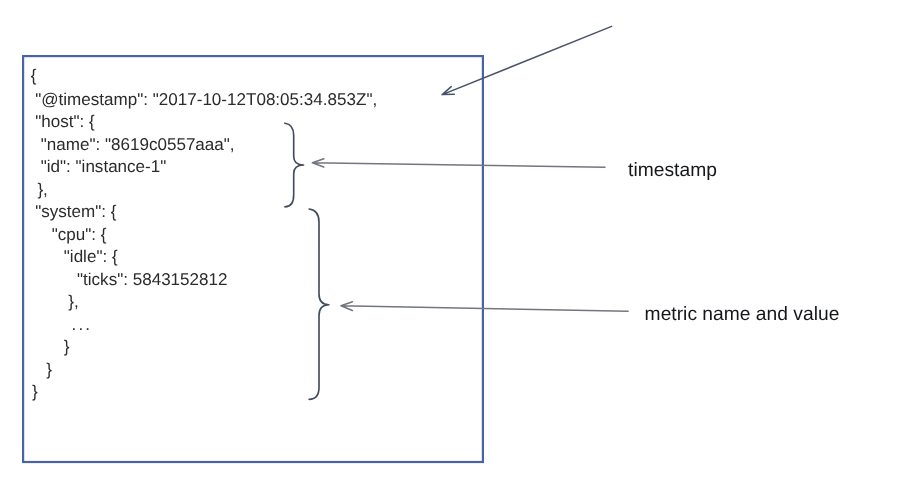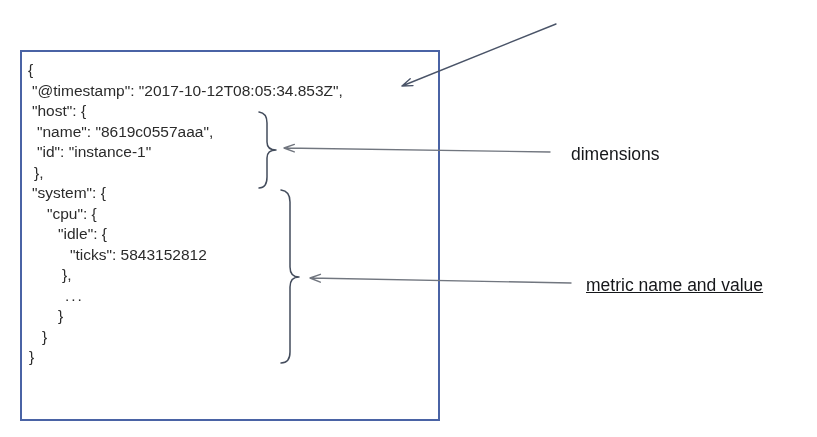--- a/index.html
+++ b/index.html
@@ -60,35 +60,35 @@
   .overlay .slate{stroke:var(--arrow-slate);}
   .anno-label{
     position:absolute;
     color:var(--label-text);
     font-size:17.5px;
     line-height:22px;
     white-space:nowrap;
   }
   .label-timestamp{left:570px;top:24px;}
   .label-dimensions{left:571px;top:143px;}
-  .label-metric{left:586px;top:274px;text-decoration:underline;}
+  .label-metric{left:586px;top:274px;}
 </style>
 </head>
 <body>
 
 <div class="canvas">
 
   <div class="doc-box"></div>
 
   <pre class="code"><div class="ln">{</div><div class="ln">"@timestamp": "2017-10-12T08:05:34.853Z",</div><div class="ln">"host": {</div><div class="ln">"name": "8619c0557aaa",</div><div class="ln">"id": "instance-1"</div><div class="ln">},</div><div class="ln">"system": {</div><div class="ln">"cpu": {</div><div class="ln">"idle": {</div><div class="ln">"ticks": 5843152812</div><div class="ln">},</div><div class="ln">...</div><div class="ln">}</div><div class="ln">}</div><div class="ln">}</div></pre>
 
   <svg class="overlay" viewBox="0 0 817 437" xmlns="http://www.w3.org/2000/svg">
     <path class="arr slate" d="M556,24 L402,86 M410.2,78.7 L402,86 L413,85.6"></path>
     <path class="arr gray" d="M550,152 L284,148 M294.3,151.9 L284,148 L294.4,144.4"></path>
     <path class="arr gray" d="M571,283 L310,278 M320.3,282.2 L310,278 L320.4,274.3"></path>
     <path class="brace" d="M259,112 Q267,113 267,123 L267,142 Q267,150 276,150 Q267,150 267,158 L267,177 Q267,188 259,188"></path>
     <path class="brace" d="M281,190 Q290,191 290,202 L290,267 Q290,277 299,277 Q290,277 290,287 L290,352 Q290,363 281,363"></path>
   </svg>
 
-  <div class="anno-label label-dimensions">dimensions</div>
+  <div class="anno-label label-dimensions">timestamp</div>
   <div class="anno-label label-metric">metric name and value</div>
 
 </div>
 
 </body></html>

